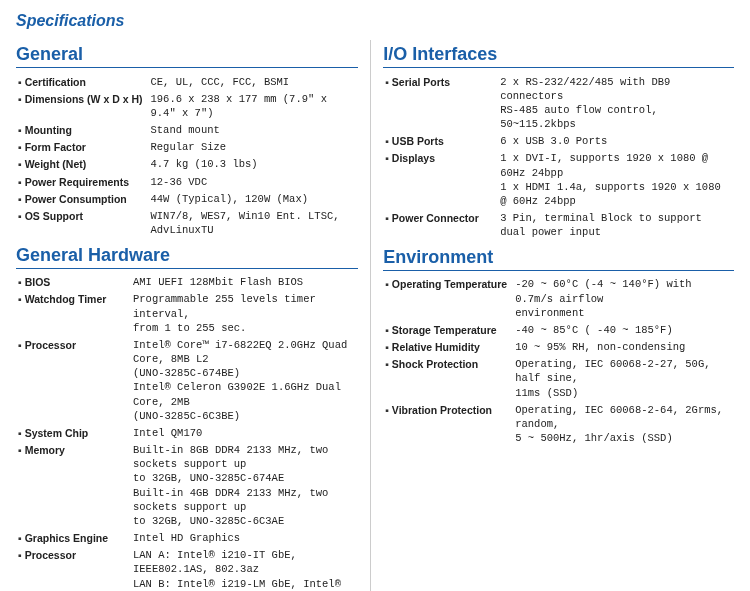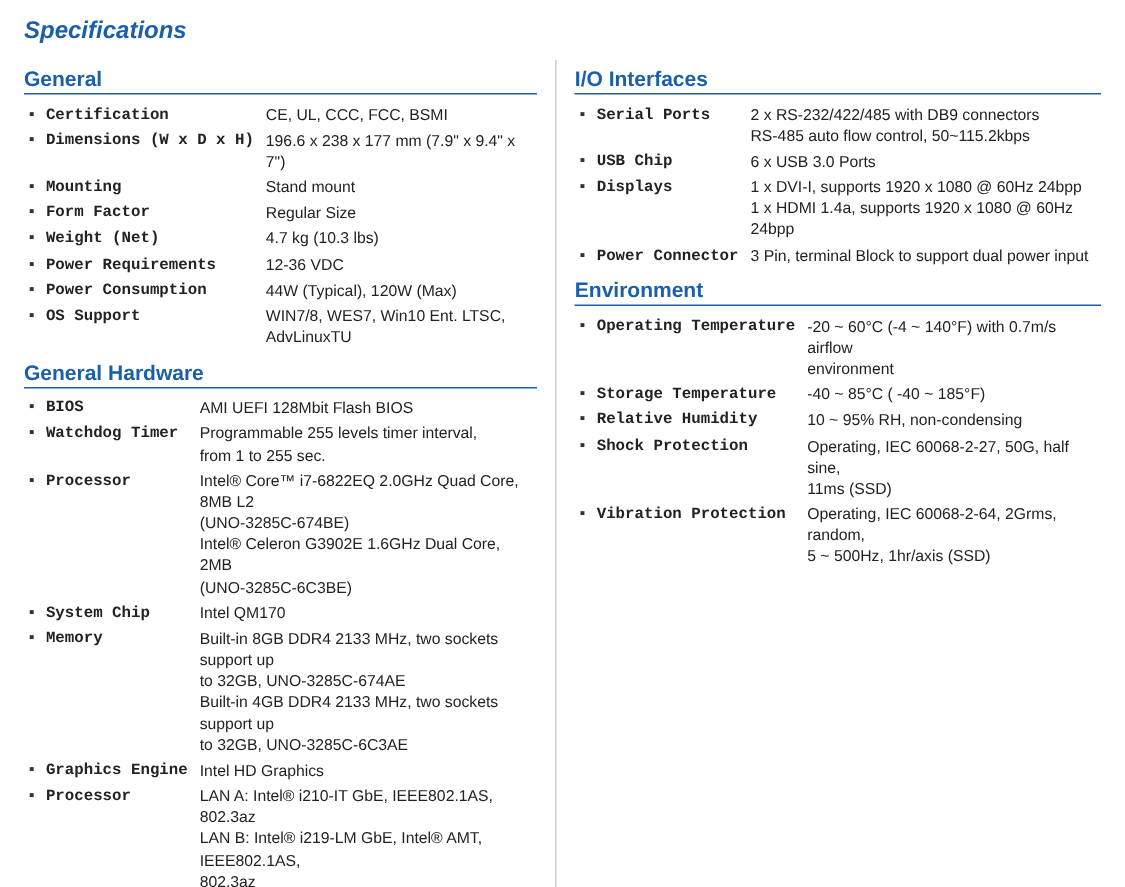--- a/index.html
+++ b/index.html
@@ -39,21 +39,21 @@
     .col-left {
       width: 370px;
       padding-right: 12px;
     }
     .col-right {
       width: 380px;
       padding-left: 12px;
       border-left: 1px solid #ccc;
     }
     .section-title {
-      font-size: 14px;
+      font-size: 18px;
       font-weight: bold;
       color: #1a5fa8;
       border-bottom: 1px solid #1a5fa8;
       margin-bottom: 5px;
       padding-bottom: 2px;
       margin-top: 4px;
     }
     .spec-table {
       width: 100%;
       border-collapse: collapse;
@@ -64,28 +64,28 @@
       padding: 1.5px 2px;
       font-size: 10.5px;
       line-height: 1.35;
     }
     .spec-table td.label {
       font-weight: bold;
       white-space: nowrap;
       padding-right: 6px;
       width: 115px;
       min-width: 100px;
-      font-family: Liberation Mono, monospace;
     }
     .spec-table td.label::before {
       content: "▪ ";
       color: #333;
     }
     .spec-table td.value {
       color: #222;
+      font-family: Liberation Mono, monospace;
     }
   </style>
 </head>
 <body>
 
 <div class="page">
   <div class="content">
     <div class="page-title">Specifications</div>
 
     <div class="two-col">
@@ -172,21 +172,21 @@
       <div class="col-right">
 
         <div class="section-title">I/O Interfaces</div>
         <table class="spec-table">
           <tbody id="io-tbody">
               <tr>
                 <td class="label">Serial Ports</td>
                 <td class="value">2 x RS-232/422/485 with DB9 connectors<br>RS-485 auto flow control, 50~115.2kbps</td>
               </tr>
               <tr>
-                <td class="label">USB Chip</td>
+                <td class="label">USB Ports</td>
                 <td class="value">6 x USB 3.0 Ports</td>
               </tr>
               <tr>
                 <td class="label">Displays</td>
                 <td class="value">1 x DVI-I, supports 1920 x 1080 @ 60Hz 24bpp<br>1 x HDMI 1.4a, supports 1920 x 1080 @ 60Hz 24bpp</td>
               </tr>
               <tr>
                 <td class="label">Power Connector</td>
                 <td class="value">3 Pin, terminal Block to support dual power input</td>
               </tr>

